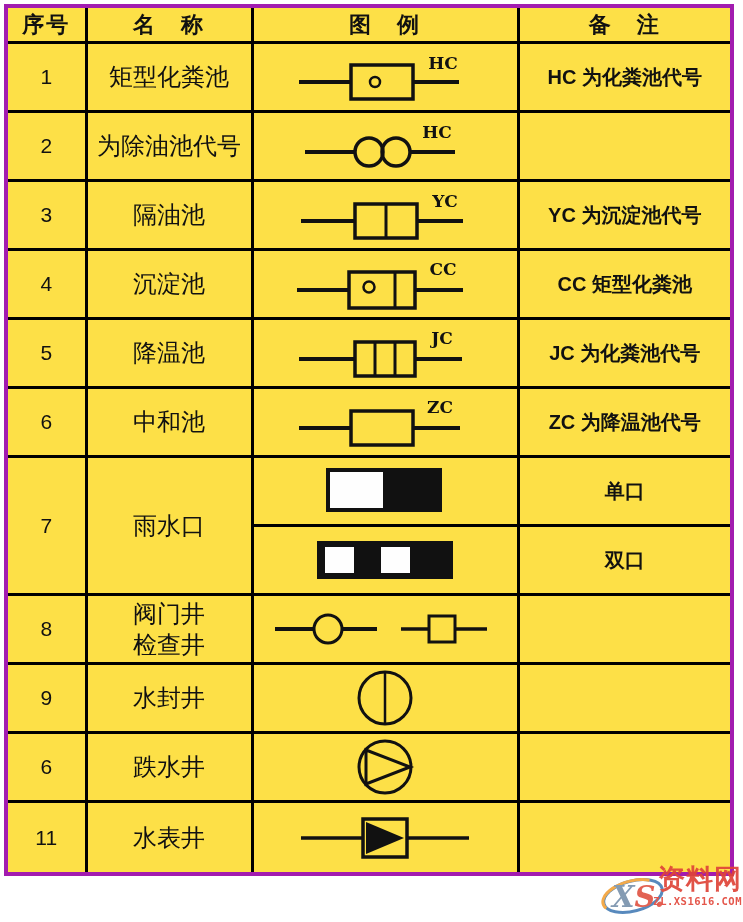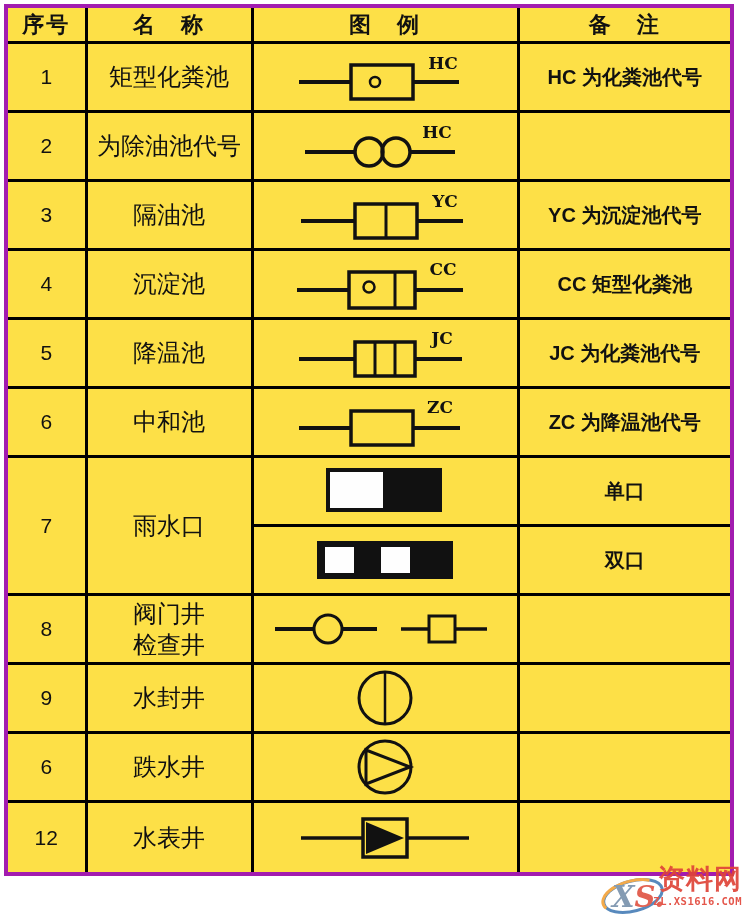--- a/index.html
+++ b/index.html
@@ -206,21 +206,21 @@
         <td class="sym">
           <svg width="64" height="62" viewBox="0 0 64 62">
             <circle class="stroke" cx="32" cy="31" r="26" stroke-width="3"></circle>
             <polygon class="stroke" points="13,14 13,48 57,31" stroke-width="3"></polygon>
           </svg>
         </td>
         <td class="rm"></td>
       </tr>
 
       <tr class="last">
-        <td class="no">12</td>
+        <td class="no">11</td>
         <td class="nm">水表井</td>
         <td class="sym">
           <svg width="200" height="52" viewBox="0 0 200 52">
             <line class="stroke" x1="16" y1="26" x2="78" y2="26" stroke-width="3.5"></line>
             <rect class="stroke" x="78" y="7" width="44" height="38" stroke-width="3.5" fill="#fefefe"></rect>
             <polygon points="81,10 81,42 119,26" fill="#111"></polygon>
             <line class="stroke" x1="122" y1="26" x2="184" y2="26" stroke-width="3.5"></line>
           </svg>
         </td>
         <td class="rm"></td>

